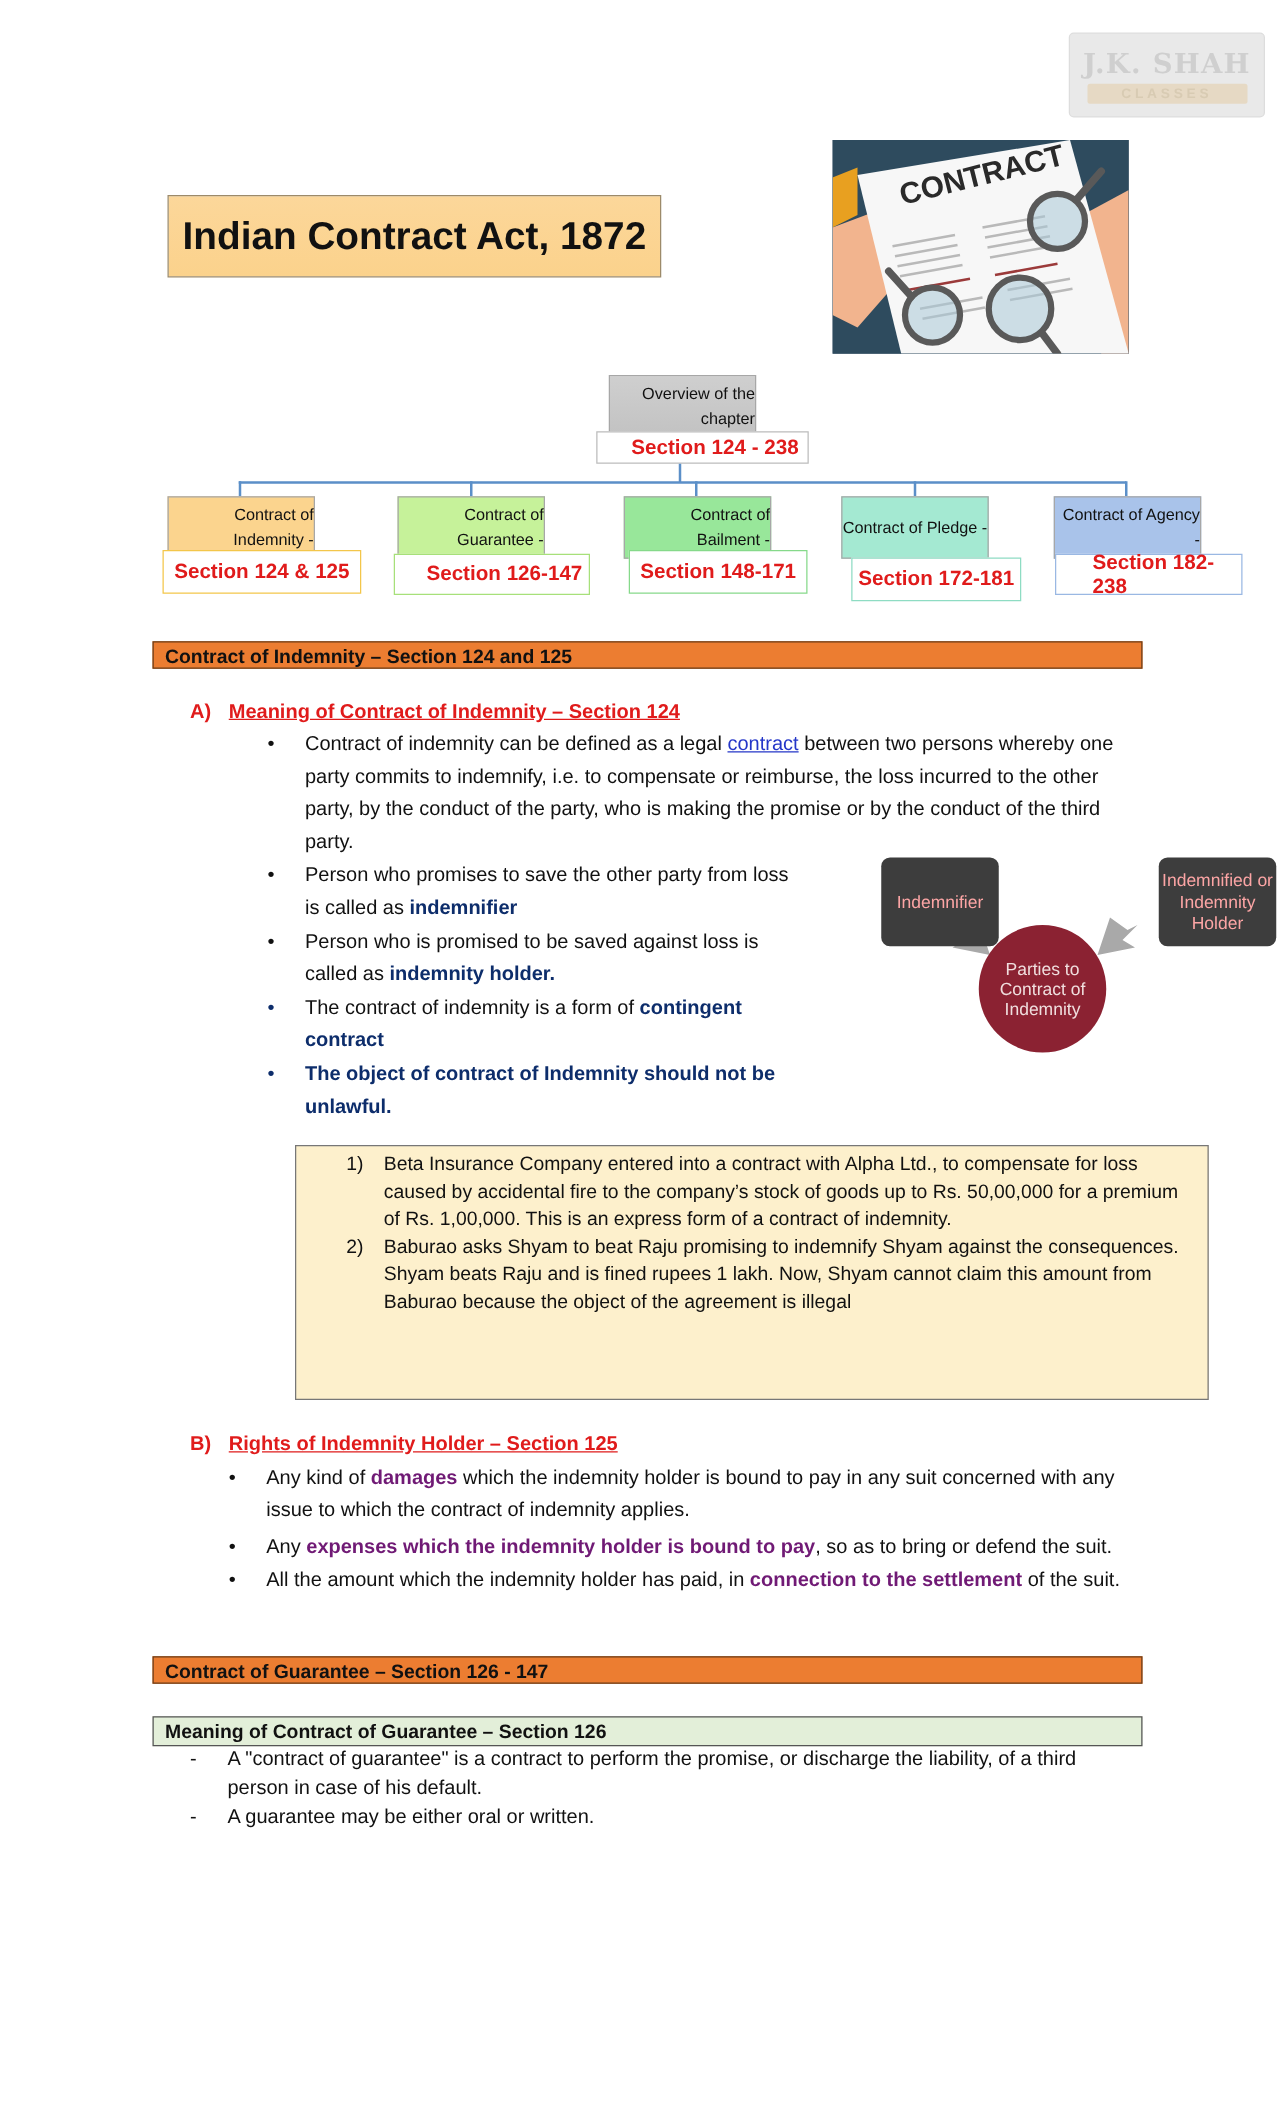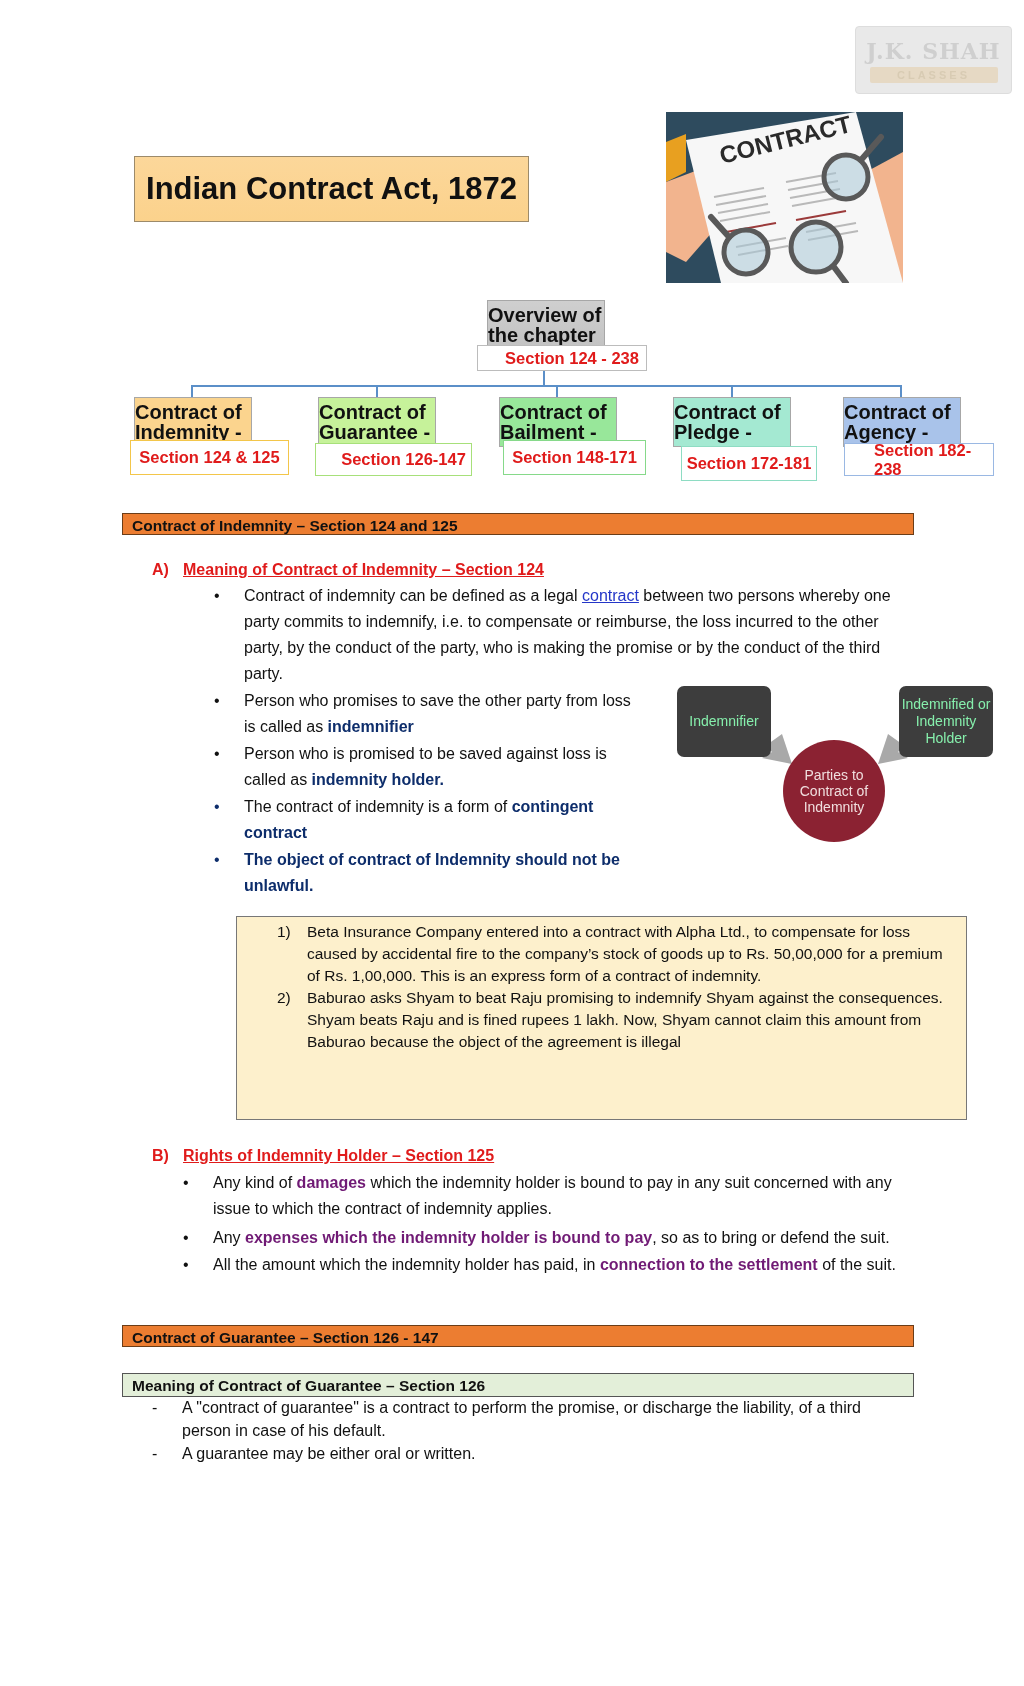--- a/index.html
+++ b/index.html
@@ -18,21 +18,21 @@
   
   #title-box { left:134px; top:136px; width:393px; height:64px; border:1px solid #9c8a6a;
                background:linear-gradient(#fcd79a,#fbd28c); display:flex; align-items:center;
                justify-content:center; font-size:31px; font-weight:bold;margin-top:20px; }
 
   
   #contract-img { left:666px; top:112px; width:237px; height:171px; background:#2e4b5e; overflow:hidden; }
 
   
   .node { border:1px solid #a7a7a7; display:flex; align-items:center; justify-content:center;
-          text-align:left; font-weight:bold; font-size:20px; line-height:20px; }
+          text-align:right; font-weight:normal; font-size:13px; line-height:20px; }
   .secbox { background:#fff; font-weight:bold; font-size:16.5px; color:#e01b1b;
             display:flex; align-items:center; justify-content:center; }
   .vline { position:absolute; width:2px; background:#5b8fc8; }
   .hline { position:absolute; height:2px; background:#5b8fc8; }
 
   
   .orange-bar { left:122px; width:792px; height:22px; background:#ec7d31; border:1px solid #6b3d18;
                 font-weight:bold; font-size:15.5px; line-height:23px; padding-left:9px; box-sizing:border-box; }
   .green-bar { left:122px; width:792px; height:24px; background:#e3efd9; border:1px solid #555;
                font-weight:bold; font-size:15.5px; line-height:23px; padding-left:9px; box-sizing:border-box; }
@@ -50,22 +50,22 @@
 
   
   #examples { left:236px; top:916px; width:731px; height:204px; background:#fdf0cc; border:1px solid #777;
               box-sizing:border-box; padding:4px 10px; font-size:15.5px; line-height:22px; }
   #examples .ex-title { font-weight:bold; text-decoration:underline; }
   #examples .ex-item { position:relative; padding-left:60px; }
   #examples .ex-num { position:absolute; left:30px; top:0; }
   #examples .note { font-weight:bold; }
 
   
-  .dbox { background:#3d3d3d; border-radius:7px; color:#86efac; font-size:14px; line-height:17px;
-          display:flex; align-items:center; justify-content:center; text-align:center; }
+  .dbox { background:#3d3d3d; border-radius:7px; color:#fca5a5; font-size:14px; line-height:17px;
+          display:flex; align-items:center; justify-content:center; text-align:center;margin-left:28px; }
   #d-circle { left:783px; top:740px; width:102px; height:102px; border-radius:50%; background:#8b2232;
               color:#f0dede; font-size:14px; line-height:16px; display:flex; align-items:center;
               justify-content:center; text-align:center; }
   .dash-list { font-size:16px; line-height:23px; }
   .dash-item { position:relative; padding-left:30px; }
   .dash-item .dash { position:absolute; left:0; }
 </style>
 </head>
 <body>
 

